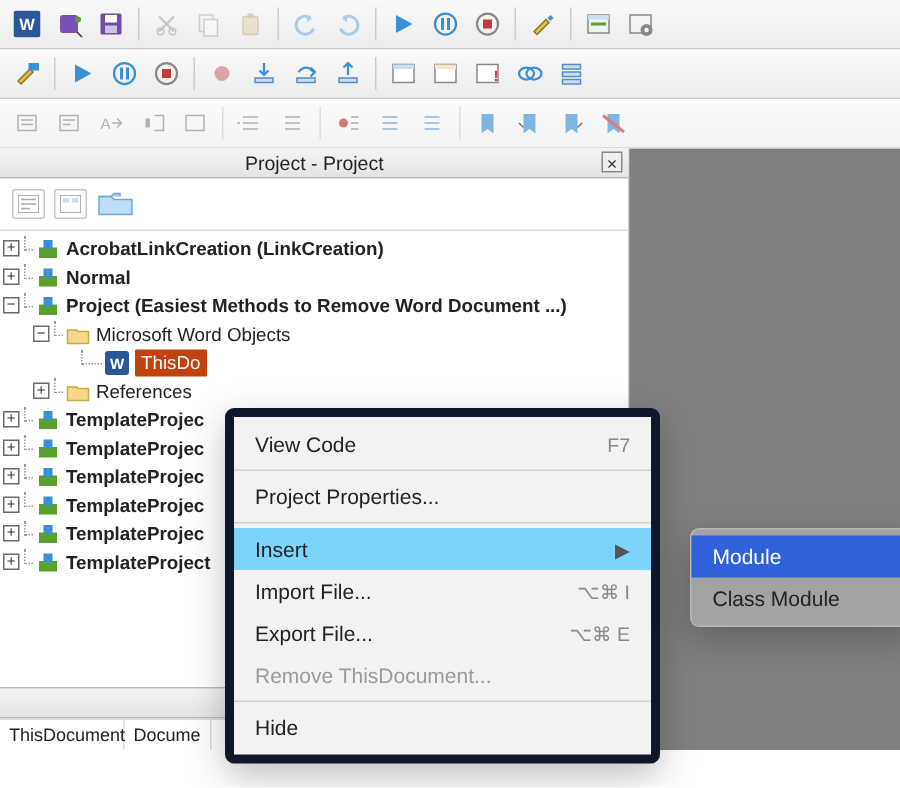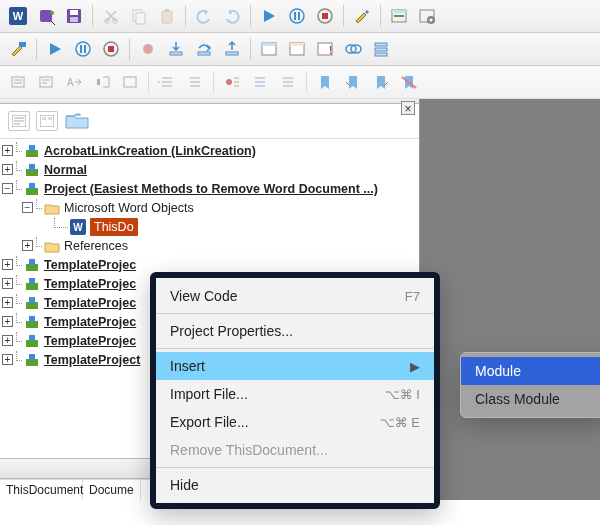--- a/index.html
+++ b/index.html
@@ -114,21 +114,21 @@
     background:#fff;
   }
   .tree-row .conn {
     display:inline-block;
     border-left:1px dotted #999;
     border-bottom:1px dotted #999;
     height:10px;
     margin-bottom:7px;
   }
   .node-icon { margin: 0 4px 0 2px; display:inline-flex; }
-  .bold { font-weight: 600; text-decoration: underline; }
+  .bold { font-weight: 600; }
   .sel {
     background: #c2410c;
     color: #fff;
     padding: 0 4px;
     border-radius:1px;
   }
 
   .props-title {
     background: linear-gradient(#f4f4f4, #e4e4e4);
     border-top: 1px solid #bbb;
@@ -461,20 +461,21 @@
       <svg width="18" height="18">
         <path d="M5 3h8v13l-4-3-4 3z" fill="#3b8fd4"></path>
         <path d="M2 4l14 11" stroke="#c23b3b" stroke-width="2"></path>
       </svg>
     </div>
 </div>
 
 <div class="body-area">
   <div class="left-pane">
     <div class="panel-title">
+      <span>Project - Project</span>
       <span class="close-x">×</span>
     </div>
     <div class="view-toggle">
       <div class="view-btn">
           <svg width="14" height="12">
             <rect width="14" height="12" fill="#fff" stroke="#999"></rect>
             <path d="M2 3h10M2 6h10M2 9h6" stroke="#aaa"></path>
           </svg>
         </div>
       <div class="view-btn">

